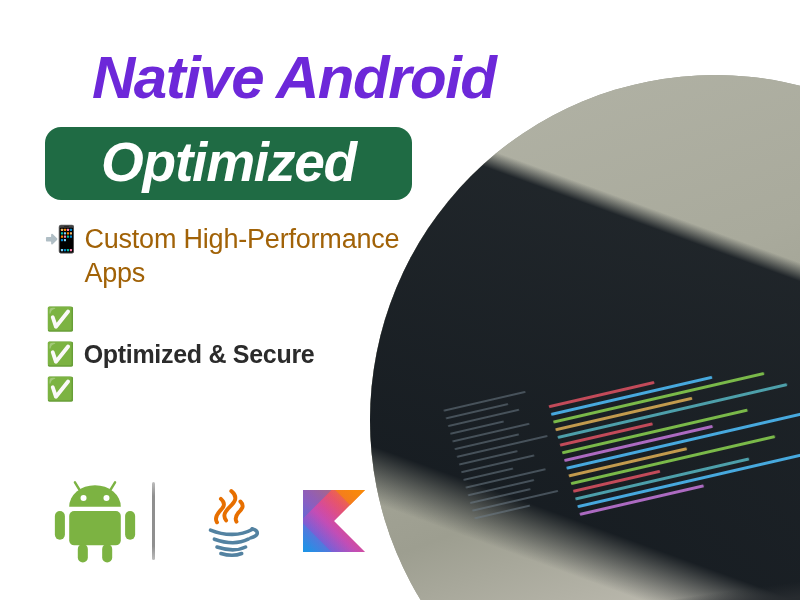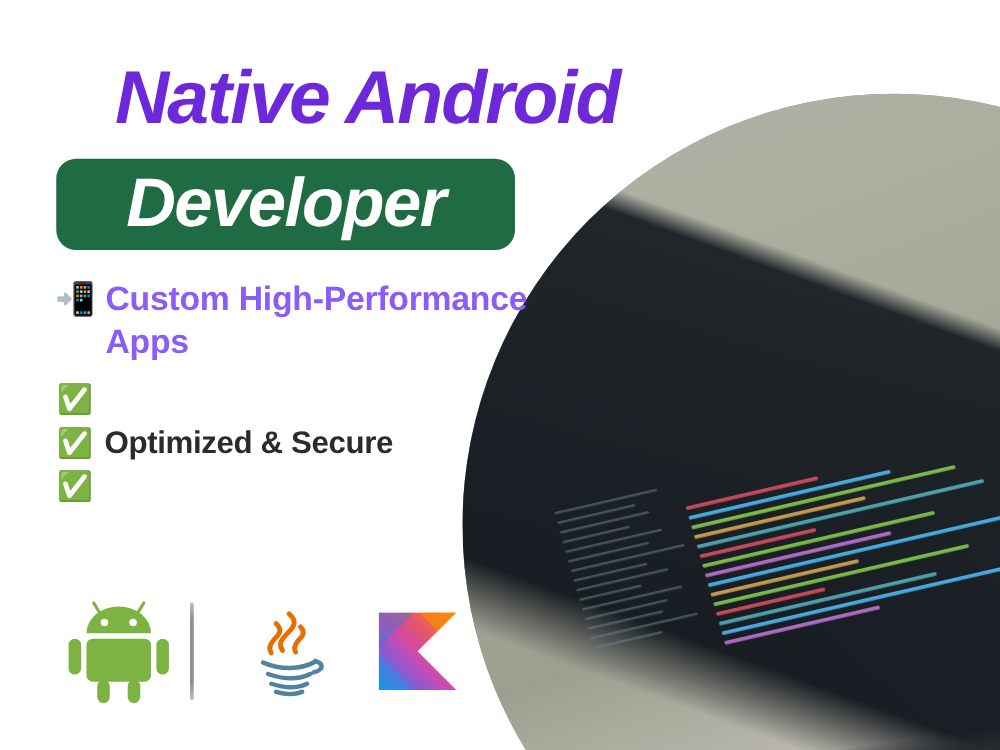--- a/index.html
+++ b/index.html
@@ -137,22 +137,22 @@
     gap: 8px;
   }
   .subtitle-icon {
     font-size: 26px;
     line-height: 34px;
     flex: 0 0 auto;
   }
   .subtitle-text {
     font-size: 27px;
     line-height: 34px;
-    color: #8b5cf6;
-    font-weight: 700;
+    color: #a16207;
+    font-weight: 400;
     letter-spacing: -0.2px;
   }
 
   
   .features {
     position: absolute;
     left: 46px;
     top: 308px;
     display: flex;
     flex-direction: column;
@@ -241,21 +241,21 @@
       <i style="width:28%;background:#e05263"></i>
       <i style="width:56%;background:#56b6c2"></i>
       <i style="width:72%;background:#4fc1ff"></i>
       <i style="width:40%;background:#c678dd"></i>
     </div>
   </div>
 
   <div class="headline">Native Android</div>
 
   <div class="pill">
-    <span class="pill-text">Developer</span>
+    <span class="pill-text">Optimized</span>
   </div>
 
   <div class="subtitle">
     <span class="subtitle-icon">📲</span>
     <span class="subtitle-text">Custom High-Performance Apps</span>
   </div>
 
   <div class="features">
     <div class="feature">
       <span class="feature-icon">✅</span>

